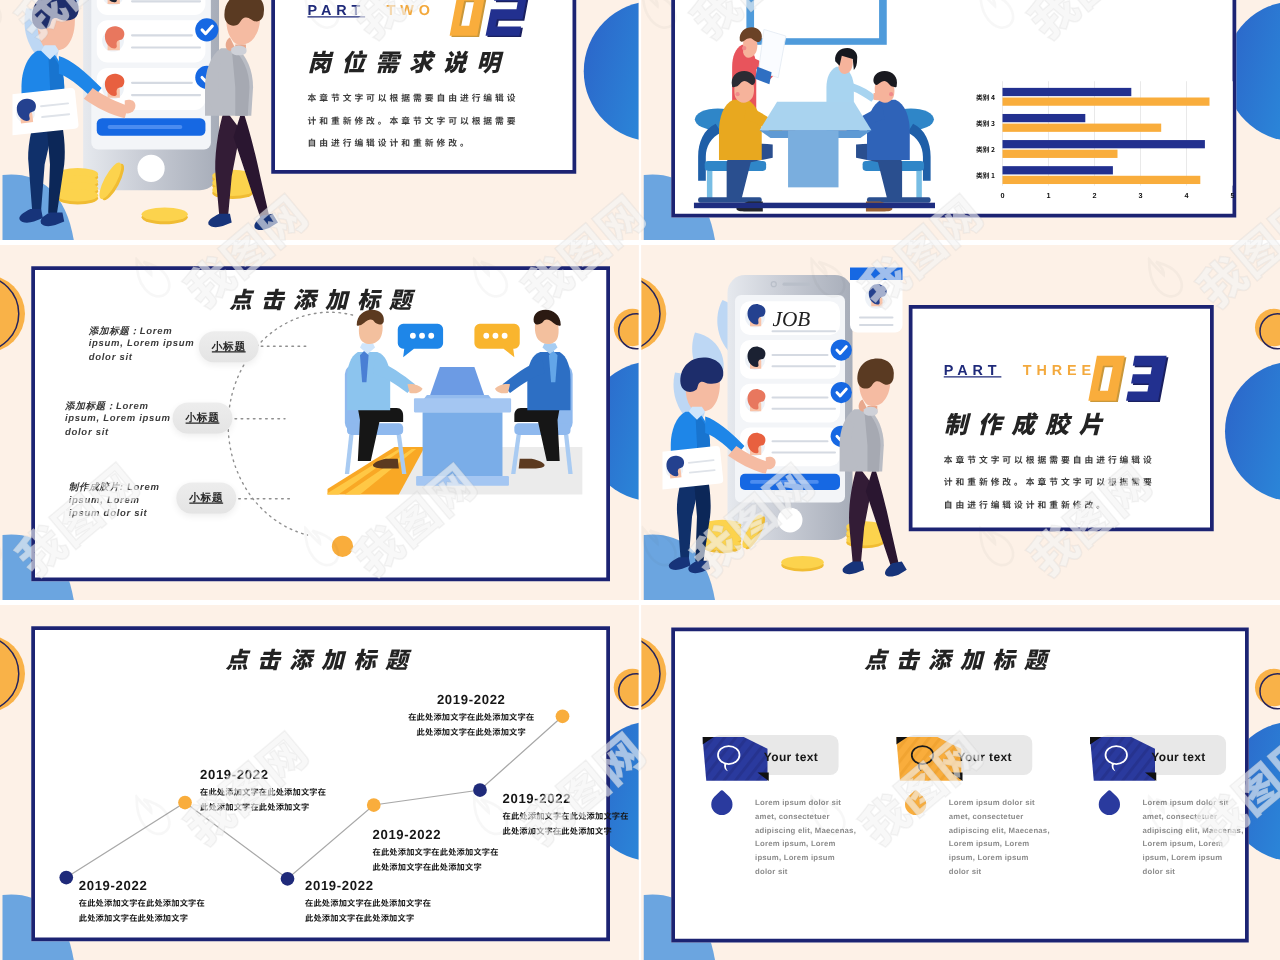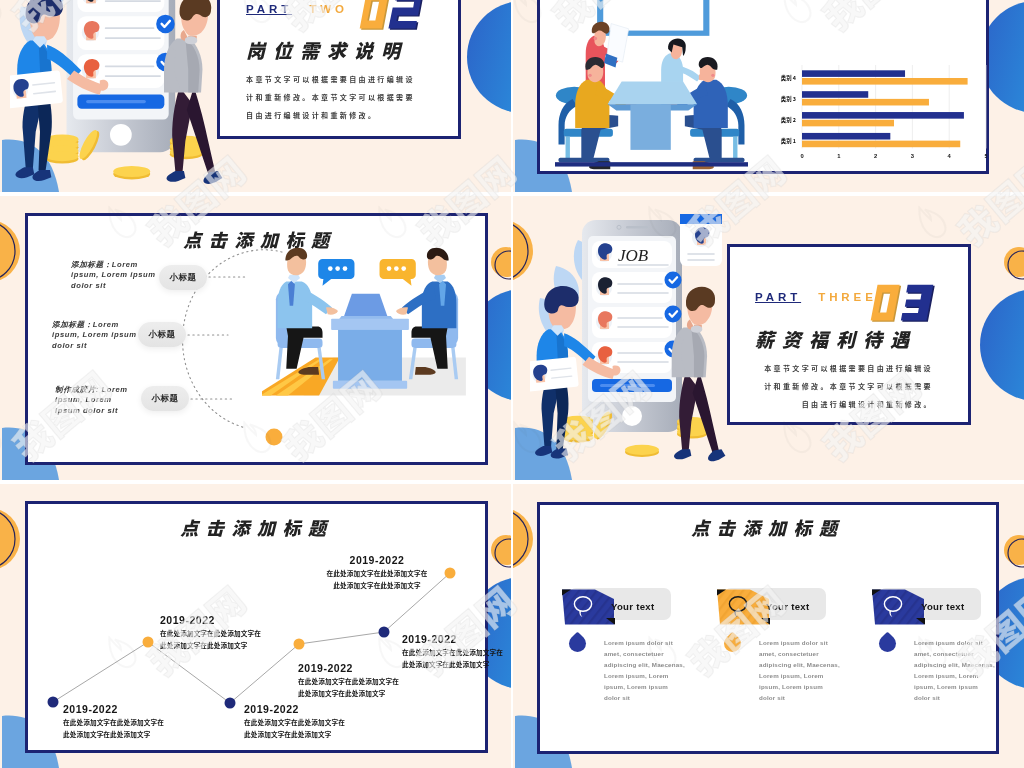--- a/index.html
+++ b/index.html
@@ -42,21 +42,21 @@
   .bignum{position:absolute;font-weight:900;font-size:0;}
   .bignum svg{overflow:visible;}
 
   .s1-txt{position:absolute;left:246px;top:0;width:230px;height:284px;}
   .s1-txt .eyebrow{left:0;top:96px;}
   .s1-txt .bignum{left:108px;top:84px;}
   .s1-title{position:absolute;left:0;top:132px;font-size:19px;line-height:1;white-space:nowrap;}
   .s1-body{position:absolute;left:0;top:162px;width:178px;font-size:7px;line-height:2.6;
            color:#3c3c3c;letter-spacing:.34em;font-weight:600;}
 
-  .s4-txt{position:absolute;left:242px;top:0;width:230px;height:284px;text-align:right;}
+  .s4-txt{position:absolute;left:242px;top:0;width:230px;height:284px;}
   .s4-txt .eyebrow{left:0;top:96px;}
   .s4-txt .bignum{left:110px;top:88px;}
   .s4-title{position:absolute;left:0;top:133px;font-size:19px;line-height:1;white-space:nowrap;}
   .s4-body{position:absolute;left:0;top:163px;width:178px;font-size:7px;line-height:2.6;
            color:#3c3c3c;letter-spacing:.34em;font-weight:600;}
 
   .s2-body{position:absolute;left:269px;top:92px;width:205px;font-size:7.75px;line-height:1.45;
            color:#2b2b2b;letter-spacing:.001em;font-weight:700;}
   .s2-chart{position:absolute;left:242px;top:153px;width:232px;height:100px;}
   .s2-chart svg{width:232px;height:100px;}
@@ -68,21 +68,21 @@
   .ill1 svg{width:250px;height:283px;}
   .ill4{left:17px;top:18px;width:230px;height:260px;}
   .ill4 svg{width:230px;height:260px;}
   .s3-title{position:absolute;left:150px;top:34px;width:220px;text-align:center;font-size:18px;line-height:1;}
   .s3-list{position:absolute;left:0;top:0;width:511px;height:284px;}
   .s3-item{position:absolute;width:88px;font-size:7.6px;line-height:1.35;color:#3a3a3a;
            font-weight:700;letter-spacing:.075em;font-style:italic;}
   .s3-pill{position:absolute;width:48px;height:25px;border-radius:13px;
            background:linear-gradient(180deg,#ededed,#e4e4e4);display:flex;align-items:center;
            justify-content:center;font-size:8.5px;font-weight:900;color:#262626;letter-spacing:.06em;
-           box-shadow:0 2px 6px rgba(0,0,0,.07);}
+           box-shadow:0 2px 6px rgba(0,0,0,.07);text-decoration:underline;}
   .s3-arc{position:absolute;left:0;top:0;}
   .ill3{position:absolute;left:262px;top:51px;width:210px;height:190px;}
   .ill3 svg{width:210px;height:190px;}
 
   .s5-title{position:absolute;left:147px;top:34px;width:220px;text-align:center;font-size:18px;line-height:1;}
   .s5-chart{position:absolute;left:0;top:0;width:511px;height:284px;}
   .tl-label{position:absolute;width:104px;}
   .tl-year{font-size:10.5px;font-weight:900;letter-spacing:.05em;color:#161616;line-height:1.25;}
   .tl-desc{font-size:6.6px;font-weight:700;line-height:1.85;color:#161616;letter-spacing:.02em;
            font-family:"Noto Sans CJK SC","Liberation Sans",sans-serif;}
@@ -689,21 +689,21 @@
             <g transform="translate(0,0)">
               <path d="M 44 2 L 122 2 L 98 128 L 20 128 Z M 61 30 L 89 30 L 75 100 L 47 100 Z" fill="#c9973a" fill-rule="evenodd" transform="translate(5,4)"></path>
               <path d="M 44 2 L 122 2 L 98 128 L 20 128 Z M 61 30 L 89 30 L 75 100 L 47 100 Z" fill="#f9ad3c" fill-rule="evenodd"></path>
             </g>
             <g transform="translate(118,0)">
               <path d="M 32 2 L 122 2 L 98 128 L 8 128 L 13 102 L 68 102 L 72 80 L 22 80 L 27 54 L 77 54 L 81 30 L 27 30 Z" fill="#1a2060" fill-rule="evenodd" transform="translate(5,4)"></path>
               <path d="M 32 2 L 122 2 L 98 128 L 8 128 L 13 102 L 68 102 L 72 80 L 22 80 L 27 54 L 77 54 L 81 30 L 27 30 Z" fill="#22308f" fill-rule="evenodd"></path>
             </g>
           </svg>
         </div>
-      <div class="ttl cjk s4-title">薪资福利待遇</div>
+      <div class="ttl cjk s4-title">制作成胶片</div>
       <div class="cjk s4-body">本章节文字可以根据需要自由进行编辑设计和重新修改。本章节文字可以根据需要自由进行编辑设计和重新修改。</div>
     </div>
   </div>
 
   <div class="slide s5">
     <div class="bg">
         <svg class="bgsvg" width="511" height="284" viewBox="0 0 511 284">
           <defs>
             <linearGradient id="bgblue" x1="0" y1="0" x2="1" y2="0.25">
               <stop offset="0" stop-color="#2c63c8"></stop>

